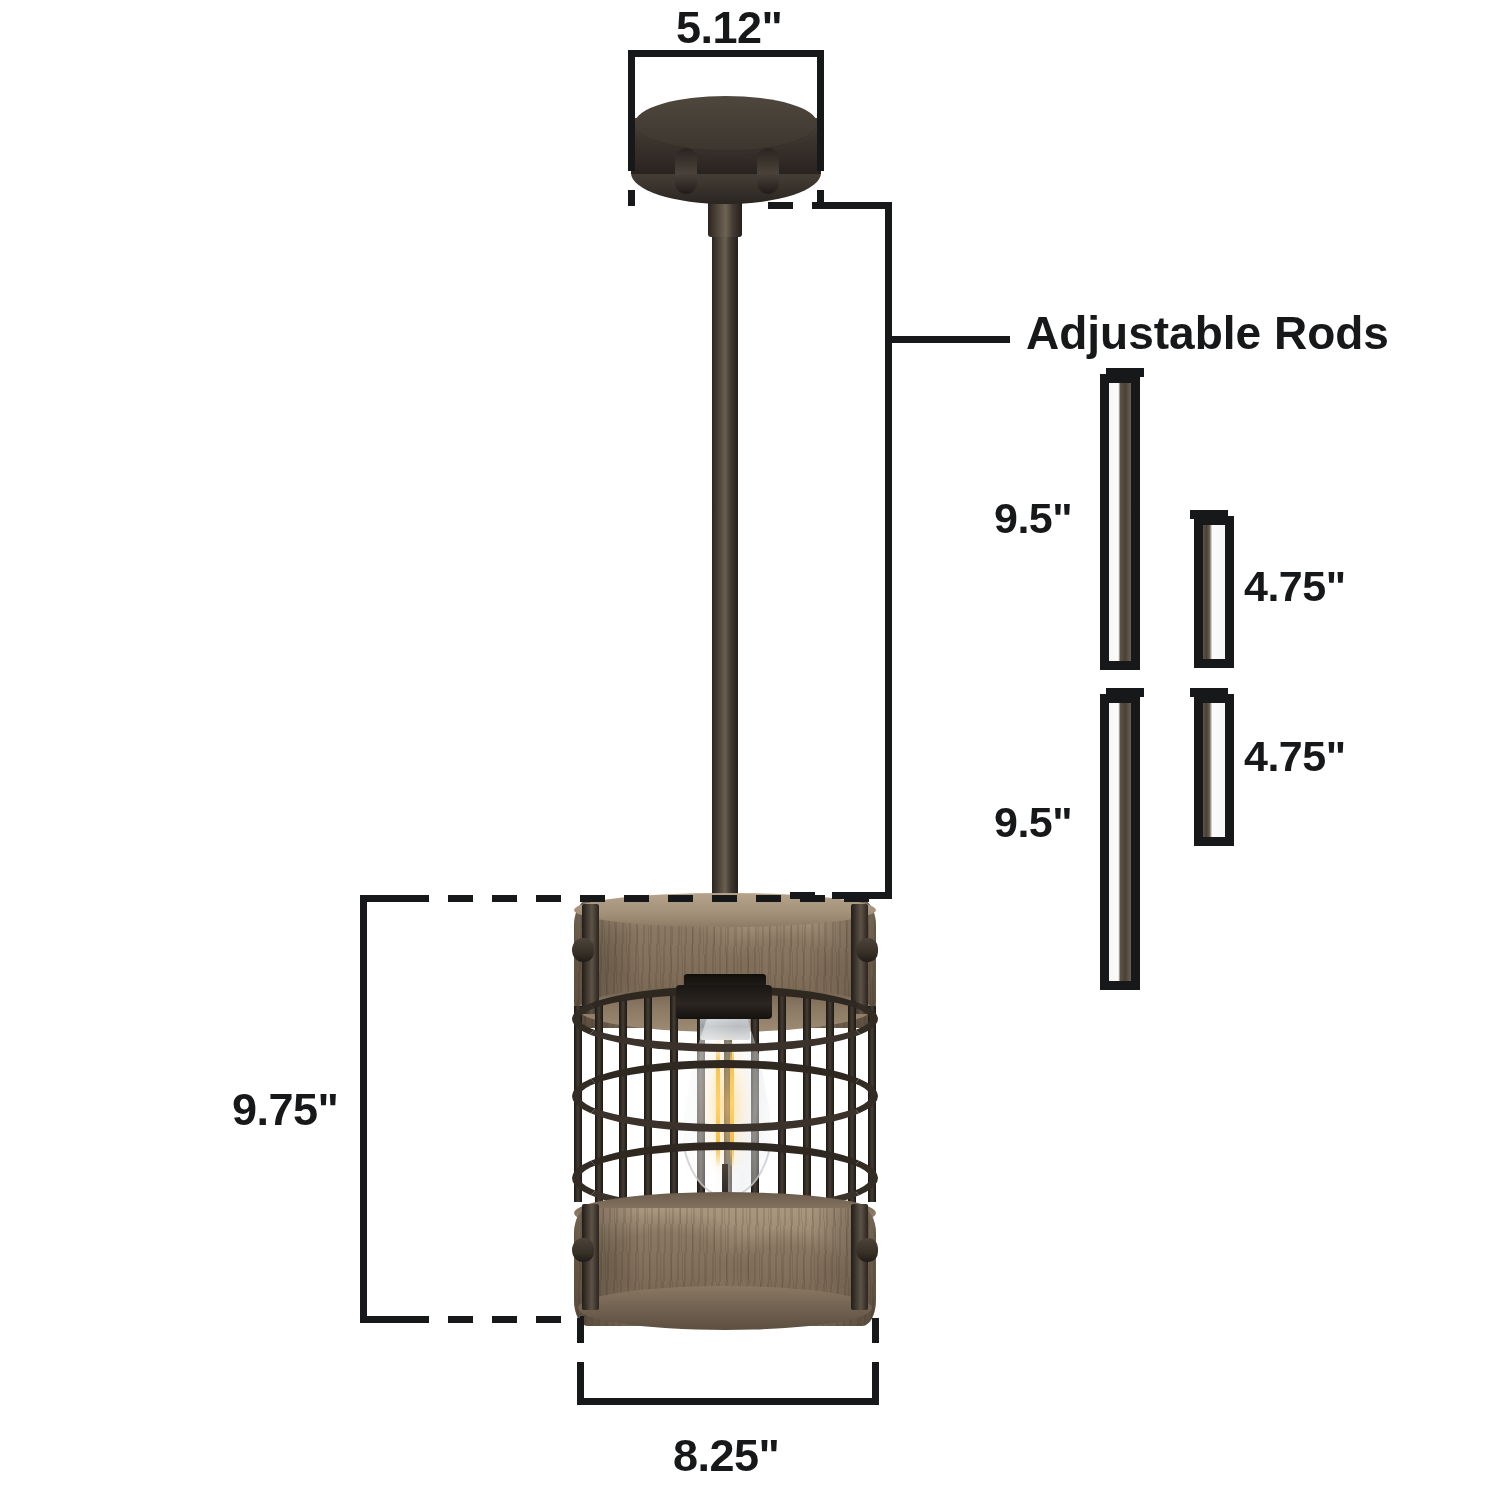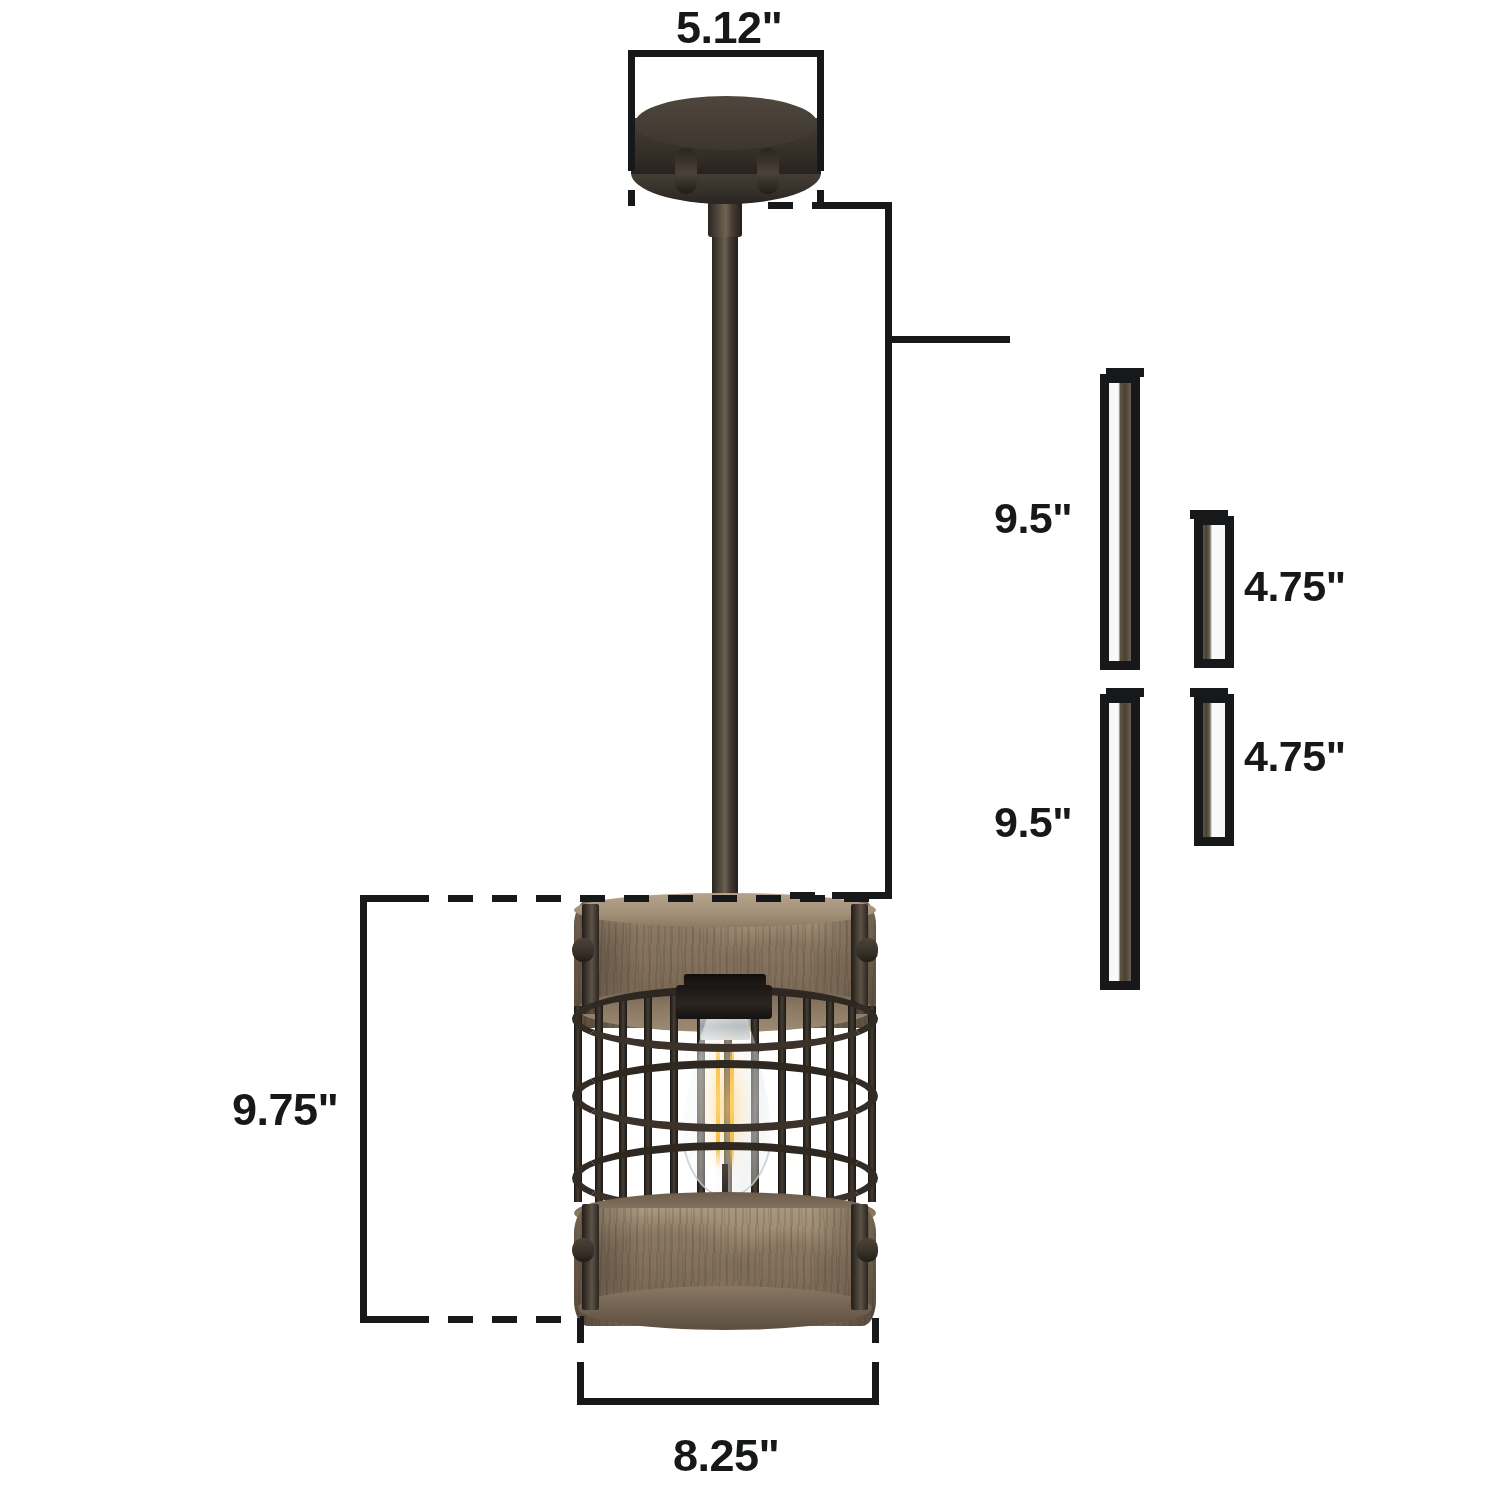--- a/index.html
+++ b/index.html
@@ -218,20 +218,21 @@
   <div class="dash-h" style="left:404px;top:1316px;width:180px;"></div>
 
   <div class="dash-v" style="left:577px;top:1318px;height:86px;"></div>
   <div class="dash-v" style="left:872px;top:1318px;height:86px;"></div>
   <div class="solid-h" style="left:577px;top:1398px;width:302px;"></div>
   <div class="solid-v" style="left:577px;top:1368px;height:37px;"></div>
   <div class="solid-v" style="left:872px;top:1368px;height:37px;"></div>
 
   <div class="dimlabel sz-lg" style="left:676px;top:2px;">5.12"</div>
 
+  <div class="dimlabel title-lg" style="left:1026px;top:306px;">Adjustable Rods</div>
 
   <div class="dimlabel sz-md" style="left:994px;top:494px;">9.5"</div>
 
   <div class="dimlabel sz-md" style="left:1244px;top:562px;">4.75"</div>
 
   <div class="dimlabel sz-md" style="left:1244px;top:732px;">4.75"</div>
 
   <div class="dimlabel sz-md" style="left:994px;top:798px;">9.5"</div>
 
   <div class="dimlabel sz-lg" style="left:232px;top:1084px;">9.75"</div>

